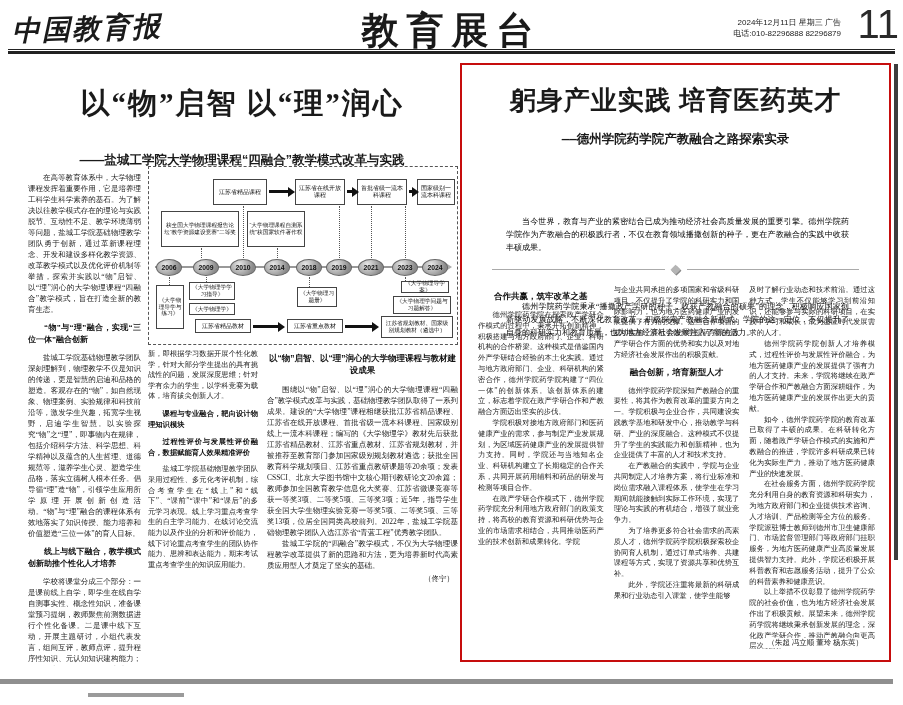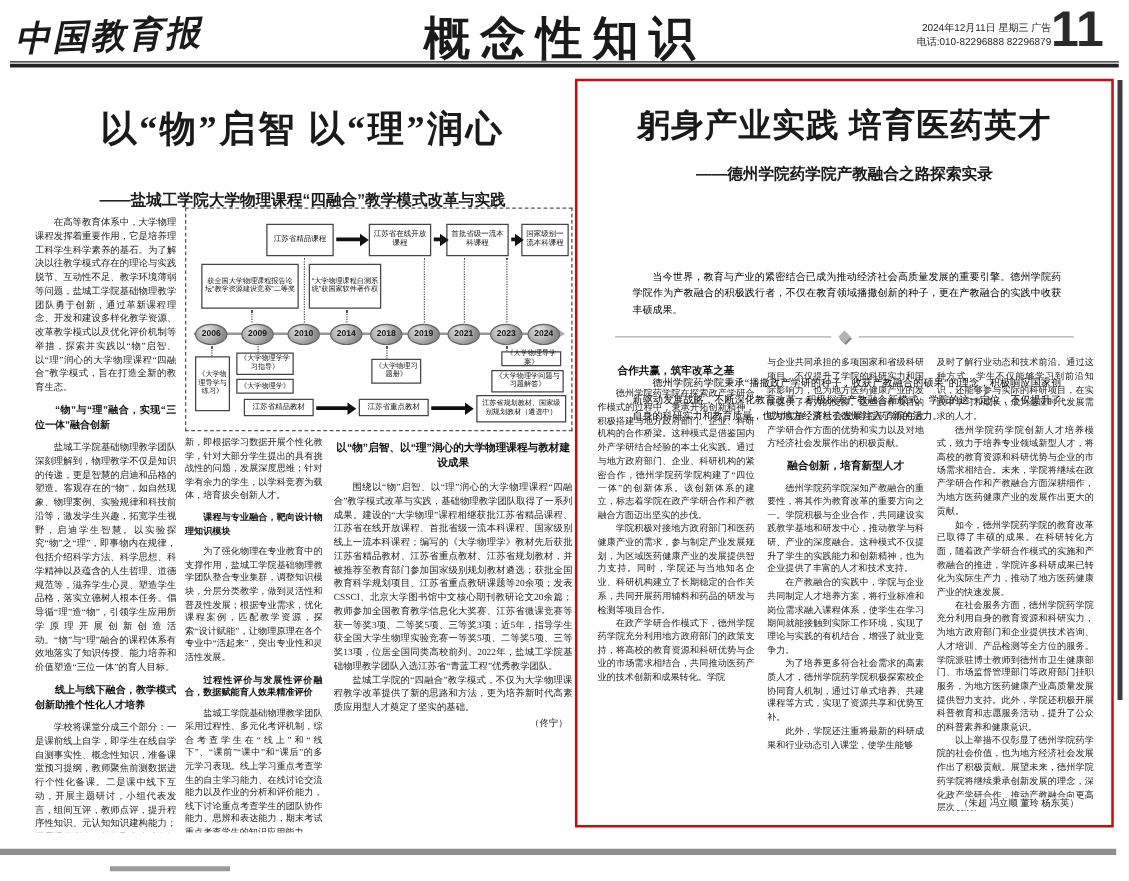--- a/index.html
+++ b/index.html
@@ -9,22 +9,22 @@
   
   .masthead{position:absolute;left:12px;top:10px;font-family:"DejaVu Serif",serif;
             font-style:italic;font-weight:bold;font-size:28px;letter-spacing:2px;
             transform:rotate(-2deg);white-space:nowrap;}
   .section-title{position:absolute;left:0;right:0;top:6px;text-align:center;
             font-family:"Liberation Sans","DejaVu Sans",sans-serif;font-weight:900;
             font-size:37px;letter-spacing:8px;}
   .head-info{position:absolute;right:62px;top:17px;text-align:right;
             font-family:"Liberation Sans","DejaVu Sans",sans-serif;font-size:8px;
             line-height:11px;color:#222;margin-left:32px;}
-  .page-num{position:absolute;right:20px;top:2px;font-family:"Liberation Sans","DejaVu Sans",sans-serif;
-            font-size:40px;font-weight:700;color:#2a2a2a;}
+  .page-num{position:absolute;right:4px;top:2px;font-family:"Liberation Sans","DejaVu Sans",sans-serif;
+            font-size:40px;font-weight:400;color:#2a2a2a;}
   .header-rule{position:absolute;left:8px;right:8px;top:49px;height:6px;border-top:1px solid #222;}
   .header-rule::after{content:"";display:block;margin-top:1px;height:3px;background:#222;}
   
   .bp{font-size:7.5px;line-height:11px;text-align:justify;text-indent:2em;color:#222;}
   .noind{text-indent:0;}
   .bh{font-family:"Liberation Sans","DejaVu Sans",sans-serif;font-weight:bold;font-size:8px;
       line-height:12px;text-indent:2em;text-align:justify;margin:7px 0 6px 0;color:#111;}
   .bhc{font-family:"Liberation Sans","DejaVu Sans",sans-serif;font-weight:bold;font-size:8.5px;
       text-align:center;text-indent:0;margin:6px 0 7px 0;color:#111;}
   .byline{font-size:7.5px;text-align:right;padding-right:4px;margin-top:3px;}
@@ -54,21 +54,21 @@
   
   .la-col1{left:28px;top:172px;width:113px;height:494px;}
   .la-col2{left:148px;top:349px;width:110px;height:317px;}
   .la-wide{left:267px;top:347px;width:191px;height:320px;}
   .la-col2 .bp,.la-col2 .bh{font-size:7.3px;line-height:10.6px;}
   
   .ra-box{position:absolute;left:460px;top:63px;width:431px;height:599px;
           border:2.5px solid #c60d0d;background:#fff;}
   .ra-head{position:absolute;left:0;right:0;top:18px;text-align:center;}
   .ra-h1{font-size:26px;font-weight:bold;letter-spacing:1px;white-space:nowrap;}
-  .ra-h2{margin-top:13px;font-family:Liberation Sans, sans-serif;
+  .ra-h2{margin-top:13px;font-family:Liberation Mono, monospace;
          font-weight:bold;font-size:12.5px;}
   .ra-intro{position:absolute;left:44px;right:40px;top:104px;}
   .ra-intro .bp{font-size:8px;line-height:13px;color:#000;margin-top:46px;}
   .ra-divider{position:absolute;left:30px;right:30px;top:196px;display:flex;align-items:center;justify-content:center;}
   .ra-divider .dline{flex:1;height:1px;background:#aaa;}
   .ra-divider .diamond{margin:0 6px;font-size:13px;color:#b5b5b5;text-shadow:1px 1px 0 #888;}
   .ra-cols{position:absolute;left:16px;right:14px;top:220px;bottom:8px;display:flex;gap:10px;}
   .ra-col{flex:1;overflow:hidden;}
   .ra-col .bp{font-size:7.3px;line-height:10.8px;}
   .ra-byline{position:absolute;right:26px;bottom:12px;font-size:7.5px;background:#fff;padding-left:4px;}
@@ -76,21 +76,21 @@
   .edge-bar{position:absolute;left:894px;top:64px;width:4px;height:496px;background:#3d3d3d;}
   .bottom-rule{position:absolute;left:0;top:679px;width:893px;height:5px;background:#8f8f8f;}
   .bottom-rule2{position:absolute;left:88px;top:693px;width:96px;height:4px;background:#9a9a9a;}
 </style>
 </head>
 <body>
 
 <div class="page">
 
   <div class="masthead">中国教育报</div>
-  <div class="section-title">概念性知识</div>
+  <div class="section-title">教育展台</div>
   <div class="head-info">
     <div>2024年12月11日 星期三 广告</div>
     <div>电话:010-82296888 82296879</div>
   </div>
   <div class="page-num">11</div>
   <div class="header-rule"></div>
 
   <div class="la-head">
     <div class="la-h1">以“物”启智 以“理”润心</div>
     <div class="la-h2">——盐城工学院大学物理课程“四融合”教学模式改革与实践</div>
@@ -150,21 +150,20 @@
     <p class="bp">在高等教育体系中，大学物理课程发挥着重要作用，它是培养理工科学生科学素养的基石。为了解决以往教学模式存在的理论与实践脱节、互动性不足、教学环境薄弱等问题，盐城工学院基础物理教学团队勇于创新，通过革新课程理念、开发和建设多样化教学资源、改革教学模式以及优化评价机制等举措，探索并实践以“物”启智、以“理”润心的大学物理课程“四融合”教学模式，旨在打造全新的教育生态。</p>
     <p class="bh">“物”与“理”融合，实现“三位一体”融合创新</p>
     <p class="bp">盐城工学院基础物理教学团队深刻理解到，物理教学不仅是知识的传递，更是智慧的启迪和品格的塑造。客观存在的“物”，如自然现象、物理案例、实验规律和科技前沿等，激发学生兴趣，拓宽学生视野，启迪学生智慧。以实验探究“物”之“理”，即事物内在规律，包括介绍科学方法、科学思想、科学精神以及蕴含的人生哲理、道德规范等，滋养学生心灵、塑造学生品格，落实立德树人根本任务。倡导循“理”造“物”，引领学生应用所学原理开展创新创造活动。“物”与“理”融合的课程体系有效地落实了知识传授、能力培养和价值塑造“三位一体”的育人目标。</p>
     <p class="bh">线上与线下融合，教学模式创新助推个性化人才培养</p>
     <p class="bp">学校将课堂分成三个部分：一是课前线上自学，即学生在线自学自测事实性、概念性知识，准备课堂预习提纲，教师聚焦前测数据进行个性化备课。二是课中线下互动，开展主题研讨，小组代表发言，组间互评，教师点评，提升程序性知识、元认知知识建构能力；开展课堂测验，教师聚焦生成数据进行精准化课后辅导。三是课后线下创</p>
   </div>
 
   <div class="col la-col2">
     <p class="bp noind">新，即根据学习数据开展个性化教学，针对大部分学生提出的具有挑战性的问题，发展深度思维；针对学有余力的学生，以学科竞赛为载体，培育拔尖创新人才。</p>
     <p class="bh">课程与专业融合，靶向设计物理知识模块</p>
-    <p class="bp">为了强化物理在专业教育中的支撑作用，盐城工学院基础物理教学团队整合专业集群，调整知识模块，分层分类教学，做到灵活性和普及性发展；根据专业需求，优化课程案例，匹配教学资源，探索“设计赋能”，让物理原理在各个专业中“活起来”，突出专业性和灵活性发展。</p>
     <p class="bh">过程性评价与发展性评价融合，数据赋能育人效果精准评价</p>
     <p class="bp">盐城工学院基础物理教学团队采用过程性、多元化考评机制，综合考查学生在“线上”和“线下”、“课前”“课中”和“课后”的多元学习表现。线上学习重点考查学生的自主学习能力、在线讨论交流能力以及作业的分析和评价能力，线下讨论重点考查学生的团队协作能力、思辨和表达能力，期末考试重点考查学生的知识应用能力。</p>
   </div>
 
   <div class="col la-wide">
     <p class="bhc">以“物”启智、以“理”润心的大学物理课程与教材建设成果</p>
     <p class="bp">围绕以“物”启智、以“理”润心的大学物理课程“四融合”教学模式改革与实践，基础物理教学团队取得了一系列成果。建设的“大学物理”课程相继获批江苏省精品课程、江苏省在线开放课程、首批省级一流本科课程、国家级别线上一流本科课程；编写的《大学物理学》教材先后获批江苏省精品教材、江苏省重点教材、江苏省规划教材，并被推荐至教育部门参加国家级别规划教材遴选；获批全国教育科学规划项目、江苏省重点教研课题等20余项；发表CSSCI、北京大学图书馆中文核心期刊教研论文20余篇；教师参加全国教育教学信息化大奖赛、江苏省微课竞赛等获一等奖3项、二等奖5项、三等奖3项；近5年，指导学生获全国大学生物理实验竞赛一等奖5项、二等奖5项、三等奖13项，位居全国同类高校前列。2022年，盐城工学院基础物理教学团队入选江苏省“青蓝工程”优秀教学团队。</p>
     <p class="bp">盐城工学院的“四融合”教学模式，不仅为大学物理课程教学改革提供了新的思路和方法，更为培养新时代高素质应用型人才奠定了坚实的基础。</p>
     <p class="byline">（佟宁）</p>
   </div>
@@ -196,21 +195,21 @@
       <div class="ra-col">
         <p class="bp noind">与企业共同承担的多项国家和省级科研项目，不仅提升了学院的科研实力和国际影响力，也为地方医药健康产业的发展提供了有力的支撑。这些合作项目的成功实施，展示了德州学院药学院在政产学研合作方面的优势和实力以及对地方经济社会发展作出的积极贡献。</p>
         <p class="bhc">融合创新，培育新型人才</p>
         <p class="bp">德州学院药学院深知产教融合的重要性，将其作为教育改革的重要方向之一。学院积极与企业合作，共同建设实践教学基地和研发中心，推动教学与科研、产业的深度融合。这种模式不仅提升了学生的实践能力和创新精神，也为企业提供了丰富的人才和技术支持。</p>
         <p class="bp">在产教融合的实践中，学院与企业共同制定人才培养方案，将行业标准和岗位需求融入课程体系，使学生在学习期间就能接触到实际工作环境，实现了理论与实践的有机结合，增强了就业竞争力。</p>
         <p class="bp">为了培养更多符合社会需求的高素质人才，德州学院药学院积极探索校企协同育人机制，通过订单式培养、共建课程等方式，实现了资源共享和优势互补。</p>
         <p class="bp">此外，学院还注重将最新的科研成果和行业动态引入课堂，使学生能够</p>
       </div>
       <div class="ra-col">
         <p class="bp noind">及时了解行业动态和技术前沿。通过这种方式，学生不仅能够学习到前沿知识，还能够参与实际的科研项目，在实践中学习和成长，成为适应时代发展需求的人才。</p>
-        <p class="bp">德州学院药学院创新人才培养模式，致力于培养专业领域新型人才，将高校的教育资源和科研优势与企业的市场需求相结合。未来，学院将继续在政产学研合作和产教融合方面深耕细作，为地方医药健康产业的发展作出更大的贡献。</p>
+        <p class="bp">德州学院药学院创新人才培养模式，过程性评价与发展性评价融合，为地方医药健康产业的发展提供了强有力的人才支持。未来，学院将继续在政产学研合作和产教融合方面深耕细作，为地方医药健康产业的发展作出更大的贡献。</p>
         <p class="bp">如今，德州学院药学院的教育改革已取得了丰硕的成果。在科研转化方面，随着政产学研合作模式的实施和产教融合的推进，学院许多科研成果已转化为实际生产力，推动了地方医药健康产业的快速发展。</p>
         <p class="bp">在社会服务方面，德州学院药学院充分利用自身的教育资源和科研实力，为地方政府部门和企业提供技术咨询、人才培训、产品检测等全方位的服务。学院派驻博士教师到德州市卫生健康部门、市场监督管理部门等政府部门挂职服务，为地方医药健康产业高质量发展提供智力支持。此外，学院还积极开展科普教育和志愿服务活动，提升了公众的科普素养和健康意识。</p>
         <p class="bp">以上举措不仅彰显了德州学院药学院的社会价值，也为地方经济社会发展作出了积极贡献。展望未来，德州学院药学院将继续秉承创新发展的理念，深化政产学研合作，推动产教融合向更高层次发展。</p>
       </div>
     </div>
 
     <div class="ra-byline">（朱超 冯立顺 董玲 杨东英）</div>
   </div>
 
   <div class="edge-bar"></div>

